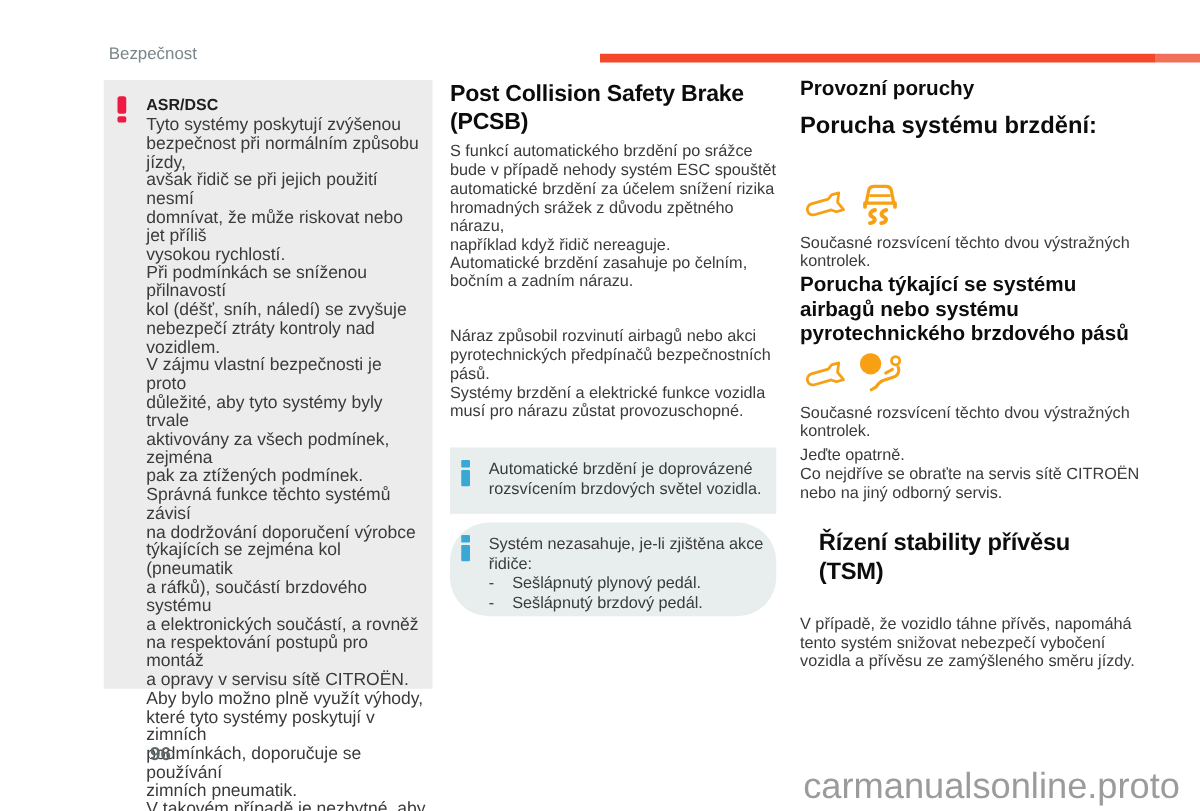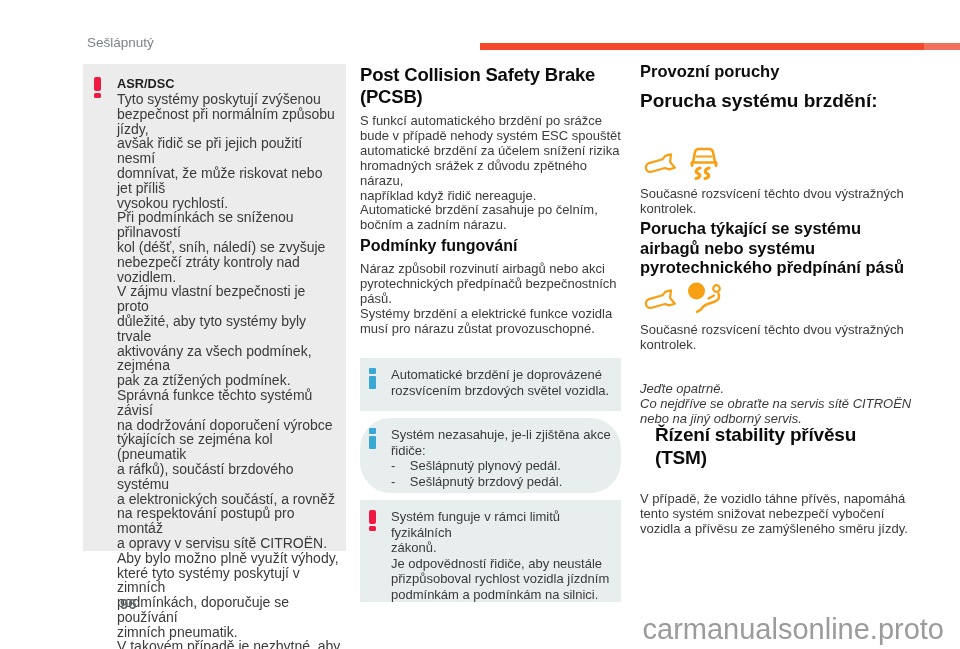--- a/index.html
+++ b/index.html
@@ -40,39 +40,39 @@
   .nb1 { top:358px; height:53px; }
   .nb2 { top:418px; height:75px;border-radius:31px; }
   .nb3 { top:500px; height:102px; }
 
   
   .r-h2a   { position:absolute; left:640px; top:62px;  font-size:16.5px; font-weight:bold; color:#0c0c0c; }
   .r-h2b   { position:absolute; left:640px; top:90px;  font-size:19px; font-weight:bold; color:#0c0c0c; }
   .r-cap1  { position:absolute; left:640px; top:186px; width:316px; font-size:13px; line-height:15px; white-space:pre-line; }
   .r-h2c   { position:absolute; left:640px; top:219px; width:316px; font-size:16.5px; line-height:19.5px; font-weight:bold; color:#0c0c0c; white-space:pre-line; }
   .r-cap2  { position:absolute; left:640px; top:322px; width:316px; font-size:13px; line-height:15px; white-space:pre-line; }
-  .r-advice{ position:absolute; left:640px; top:381px; width:316px; font-size:13px; line-height:15px; white-space:pre-line;font-style:italic; }
+  .r-advice{ position:absolute; left:640px; top:356px; width:316px; font-size:13px; line-height:15px; white-space:pre-line; }
   .r-h1    { position:absolute; left:640px; top:424px; width:316px; font-size:19px; line-height:22.5px; font-weight:bold; color:#0c0c0c; white-space:pre-line; letter-spacing:-0.2px;margin-left:15px; }
   .r-body2 { position:absolute; left:640px; top:479px; width:316px; font-size:13px; line-height:15px; white-space:pre-line;margin-top:12px; }
 
   .tell1-wrench { position:absolute; left:640px; top:152px; }
   .tell1-car    { position:absolute; left:684px; top:144px; }
   .tell2-wrench { position:absolute; left:640px; top:288px; }
   .tell2-airbag { position:absolute; left:686px; top:281px; }
   .tell svg { display:block; }
 
   .page-number { position:absolute; left:120px; top:595px; font-size:15px; font-weight:bold; color:var(--page-number-gray,#5e686b); }
   .watermark   { position:absolute; right:16px; top:613px; font-size:29px; color:var(--watermark-gray,#9b9b9b); }
 </style>
 </head>
 <body>
 
 <div class="page">
 
-  <div class="chapter-label">Sešlápnutý</div>
+  <div class="chapter-label">Bezpečnost</div>
   <div class="top-bar"></div>
 
   <div class="left-box">
     <span class="excl">
       <span class="excl-bar"></span>
         <span class="excl-dot"></span>
     </span>
     <div class="box-title">ASR/DSC</div>
     <div class="box-text">Tyto systémy poskytují zvýšenou
 bezpečnost při normálním způsobu jízdy,
@@ -105,21 +105,20 @@
 
   <div class="m-h1">Post Collision Safety Brake
 (PCSB)</div>
   <div class="m-intro">S funkcí automatického brzdění po srážce
 bude v případě nehody systém ESC spouštět
 automatické brzdění za účelem snížení rizika
 hromadných srážek z důvodu zpětného nárazu,
 například když řidič nereaguje.
 Automatické brzdění zasahuje po čelním,
 bočním a zadním nárazu.</div>
-  <div class="m-h2">Podmínky fungování</div>
   <div class="m-cond">Náraz způsobil rozvinutí airbagů nebo akci
 pyrotechnických předpínačů bezpečnostních
 pásů.
 Systémy brzdění a elektrické funkce vozidla
 musí pro nárazu zůstat provozuschopné.</div>
 
   <div class="note-box nb1">
     <span class="iicon n-icon">
       <span class="i-dot"></span>
         <span class="i-bar"></span>
@@ -132,31 +131,20 @@
     <span class="iicon n-icon">
       <span class="i-dot"></span>
         <span class="i-bar"></span>
     </span>
     <div class="n-text">Systém nezasahuje, je-li zjištěna akce
 řidiče:
 -&nbsp;&nbsp;&nbsp;&nbsp;Sešlápnutý plynový pedál.
 -&nbsp;&nbsp;&nbsp;&nbsp;Sešlápnutý brzdový pedál.</div>
   </div>
 
-  <div class="note-box nb3">
-    <span class="excl n-icon">
-      <span class="excl-bar"></span>
-        <span class="excl-dot"></span>
-    </span>
-    <div class="n-text">Systém funguje v rámci limitů fyzikálních
-zákonů.
-Je odpovědností řidiče, aby neustále
-přizpůsoboval rychlost vozidla jízdním
-podmínkám a podmínkám na silnici.</div>
-  </div>
 
   <div class="r-h2a">Provozní poruchy</div>
   <div class="r-h2b">Porucha systému brzdění:</div>
 
   <span class="tell tell1-wrench">
     <svg width="38" height="26" viewBox="0 0 38 26">
       <g transform="rotate(-16 19 13)">
         <path d="M24 8.5 L10 8.5 A4.5 4.5 0 1 0 10 17.5 L24 17.5 L27.5 20 L33.5 20 L30.5 13 L33.5 6 L27.5 6 Z" fill="none" stroke="var(--icon-orange,#f7a014)" stroke-width="2.2" stroke-linejoin="round" stroke-linecap="round"></path>
       </g>
     </svg>
@@ -170,21 +158,21 @@
         <path d="M16 24 c-4 1 -5 4 -2 5.5 c3 1.5 2 4.5 -2 5" stroke-width="3.1"></path>
         <path d="M25 24 c-4 1 -5 4 -2 5.5 c3 1.5 2 4.5 -2 5" stroke-width="3.1"></path>
       </g>
     </svg>
   </span>
   <div class="r-cap1">Současné rozsvícení těchto dvou výstražných
 kontrolek.</div>
 
   <div class="r-h2c">Porucha týkající se systému
 airbagů nebo systému
-pyrotechnického předpínání pásů</div>
+pyrotechnického brzdového pásů</div>
 
   <span class="tell tell2-wrench">
     <svg width="38" height="26" viewBox="0 0 38 26">
       <g transform="rotate(-16 19 13)">
         <path d="M24 8.5 L10 8.5 A4.5 4.5 0 1 0 10 17.5 L24 17.5 L27.5 20 L33.5 20 L30.5 13 L33.5 6 L27.5 6 Z" fill="none" stroke="var(--icon-orange,#f7a014)" stroke-width="2.2" stroke-linejoin="round" stroke-linecap="round"></path>
       </g>
     </svg>
   </span>
   <span class="tell tell2-airbag">
     <svg width="38" height="34" viewBox="0 0 38 34">

